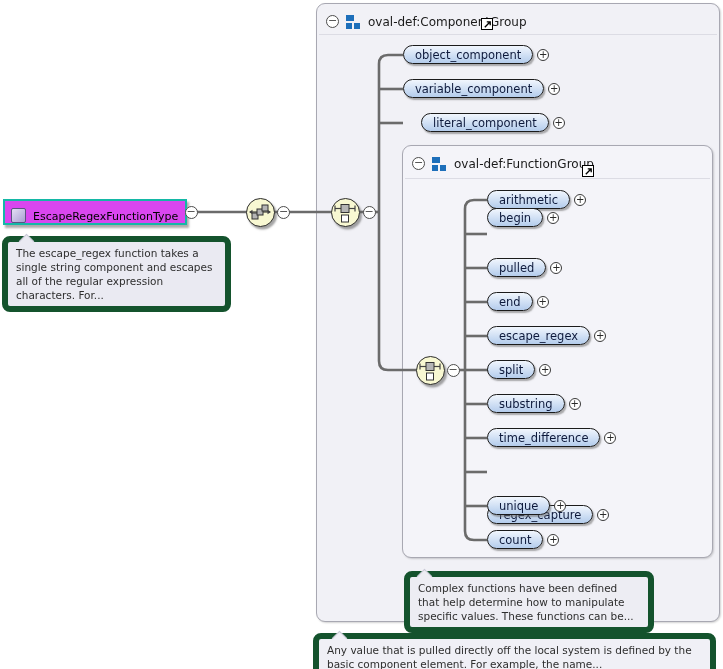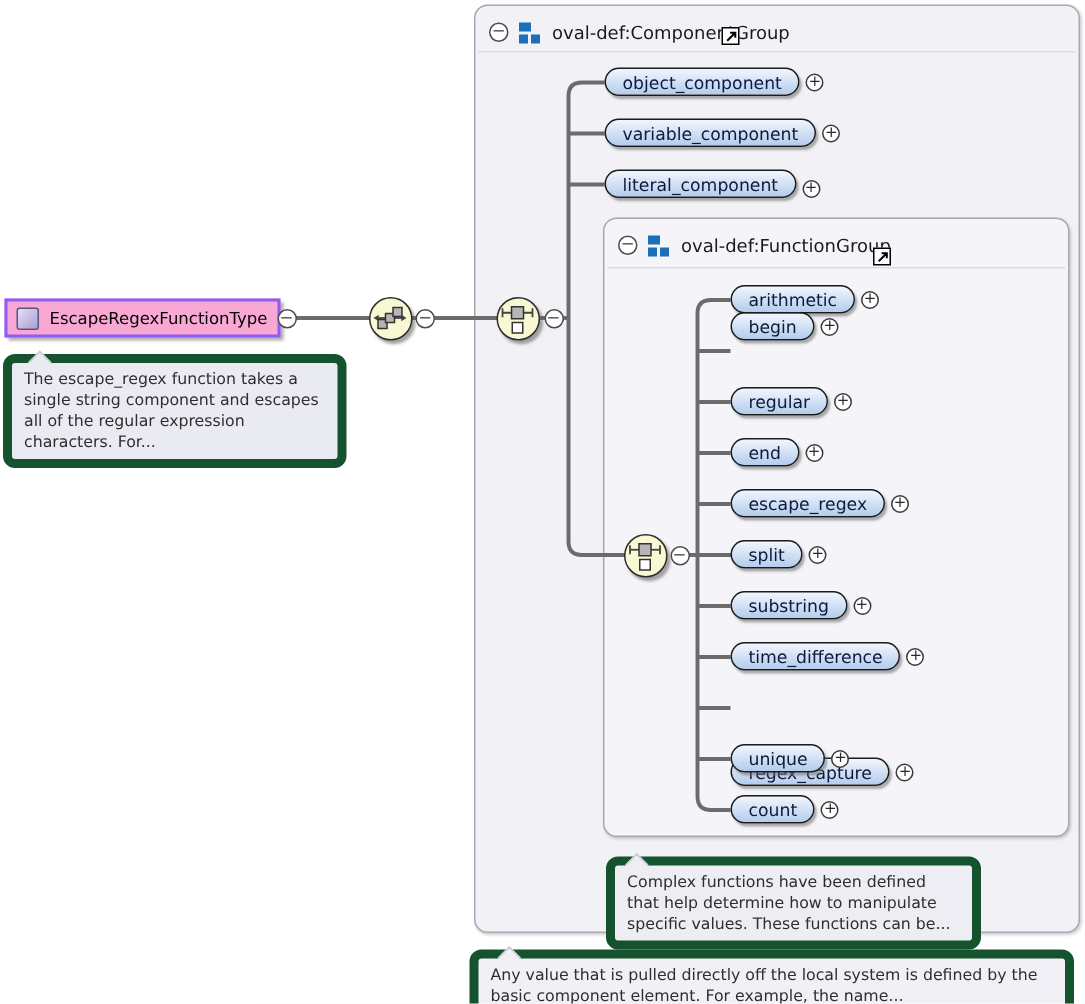--- a/index.html
+++ b/index.html
@@ -130,25 +130,25 @@
     color: #0e1a3c;
     white-space: nowrap;
     cursor: pointer;
   }
 
   
   #root-box {
     position: absolute;
     left: 3px; top: 199px;
     width: 184px; height: 26px;
-    background: #f9a8d4;
-    border: 2px solid #8b5cf6;
+    background: #d946ef;
+    border: 2px solid #14b8a6;
     box-shadow: 2px 2.5px 2px rgba(90,90,90,0.5);
     display: flex;
-    align-items: center;
+    align-items: flex-end;
     gap: 7px;
     padding: 0 6px;
     z-index: 3;
     cursor: pointer;
   }
   #root-box .type-icon {
     width: 15px; height: 15px;
     border: 1px solid #5a5382;
     border-radius: 2px;
     background: linear-gradient(135deg, #e4dff4, #a89ed3);
@@ -299,35 +299,35 @@
   <div class="badge-minus" style="left:446.5px; top:363.5px;">−</div>
 
   <div class="el-row" style="left:403px; top:45px;">
     <span class="pill">object_component</span>
     <span class="badge-plus">+</span>
   </div>
   <div class="el-row" style="left:403px; top:79px;">
     <span class="pill">variable_component</span>
     <span class="badge-plus">+</span>
   </div>
-  <div class="el-row" style="left:403px; top:113px;align-items:flex-end;">
+  <div class="el-row" style="left:421px; top:113px;">
     <span class="pill">literal_component</span>
     <span class="badge-plus">+</span>
   </div>
 
   <div class="el-row" style="left:487px; top:190px;">
     <span class="pill">arithmetic</span>
     <span class="badge-plus">+</span>
   </div>
   <div class="el-row" style="left:487px; top:208px;">
     <span class="pill">begin</span>
     <span class="badge-plus">+</span>
   </div>
   <div class="el-row" style="left:487px; top:258px;">
-    <span class="pill">regular</span>
+    <span class="pill">pulled</span>
     <span class="badge-plus">+</span>
   </div>
   <div class="el-row" style="left:487px; top:292px;">
     <span class="pill">end</span>
     <span class="badge-plus">+</span>
   </div>
   <div class="el-row" style="left:487px; top:326px;">
     <span class="pill">escape_regex</span>
     <span class="badge-plus">+</span>
   </div>

